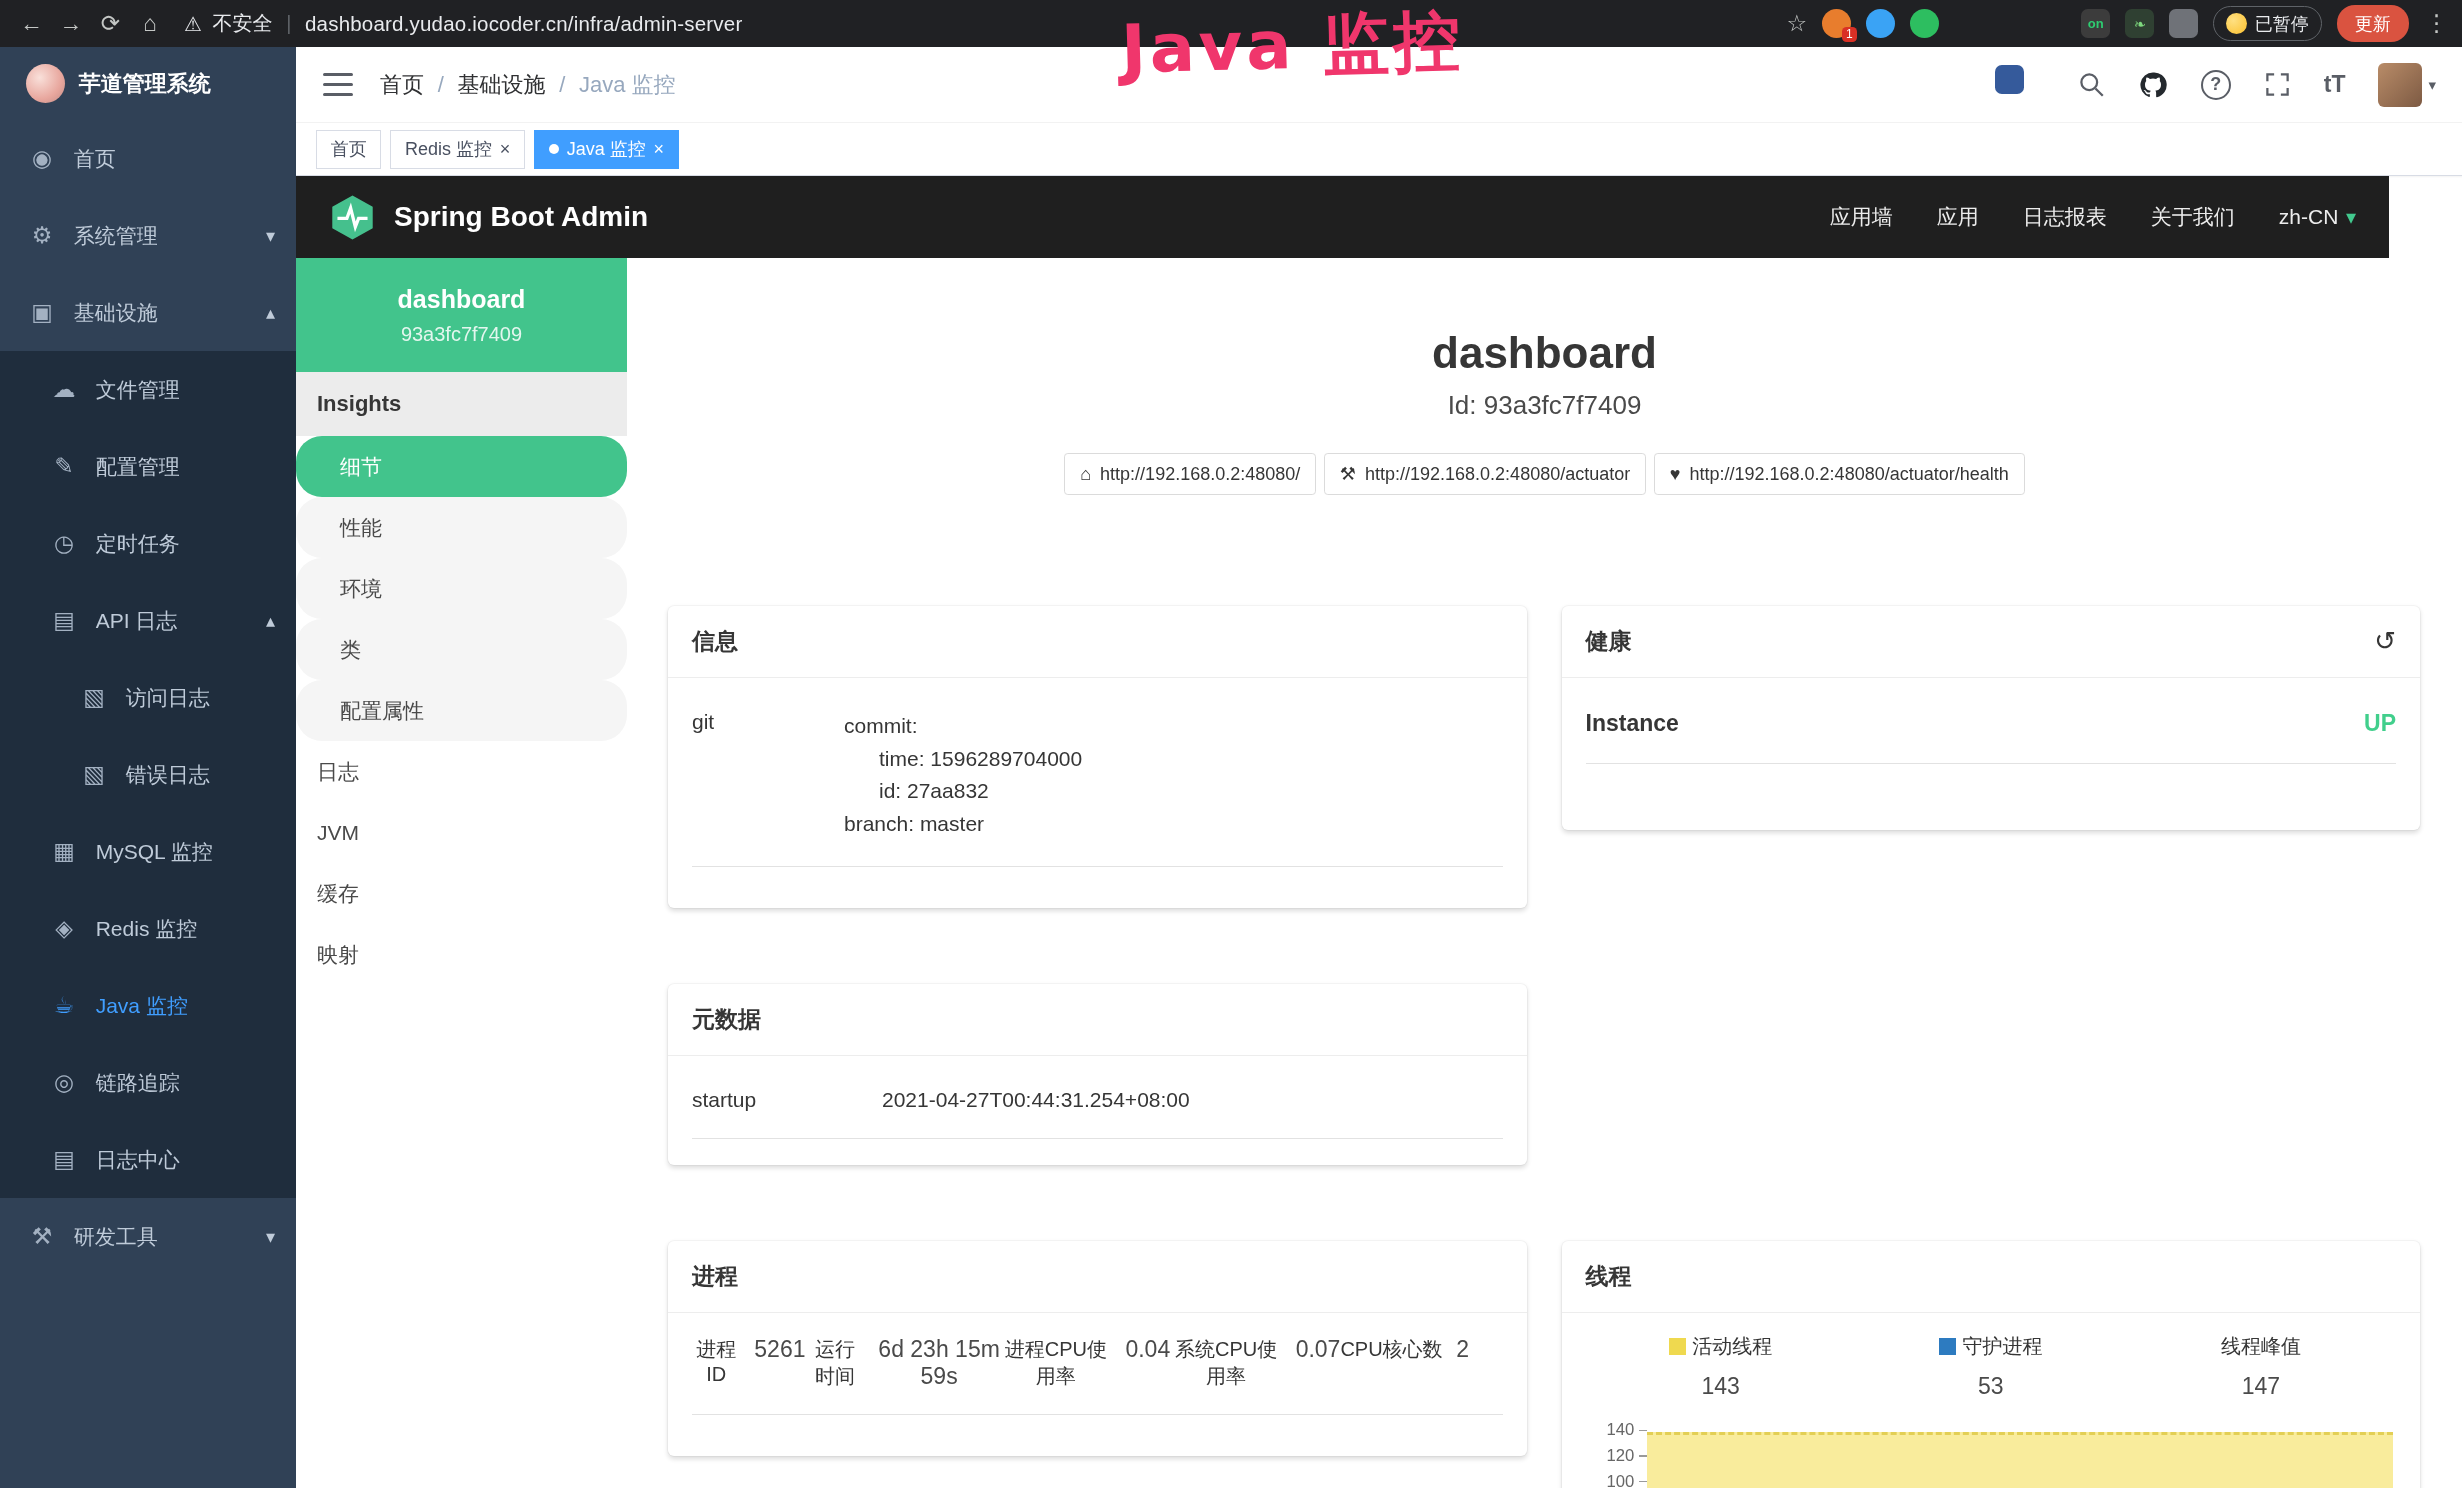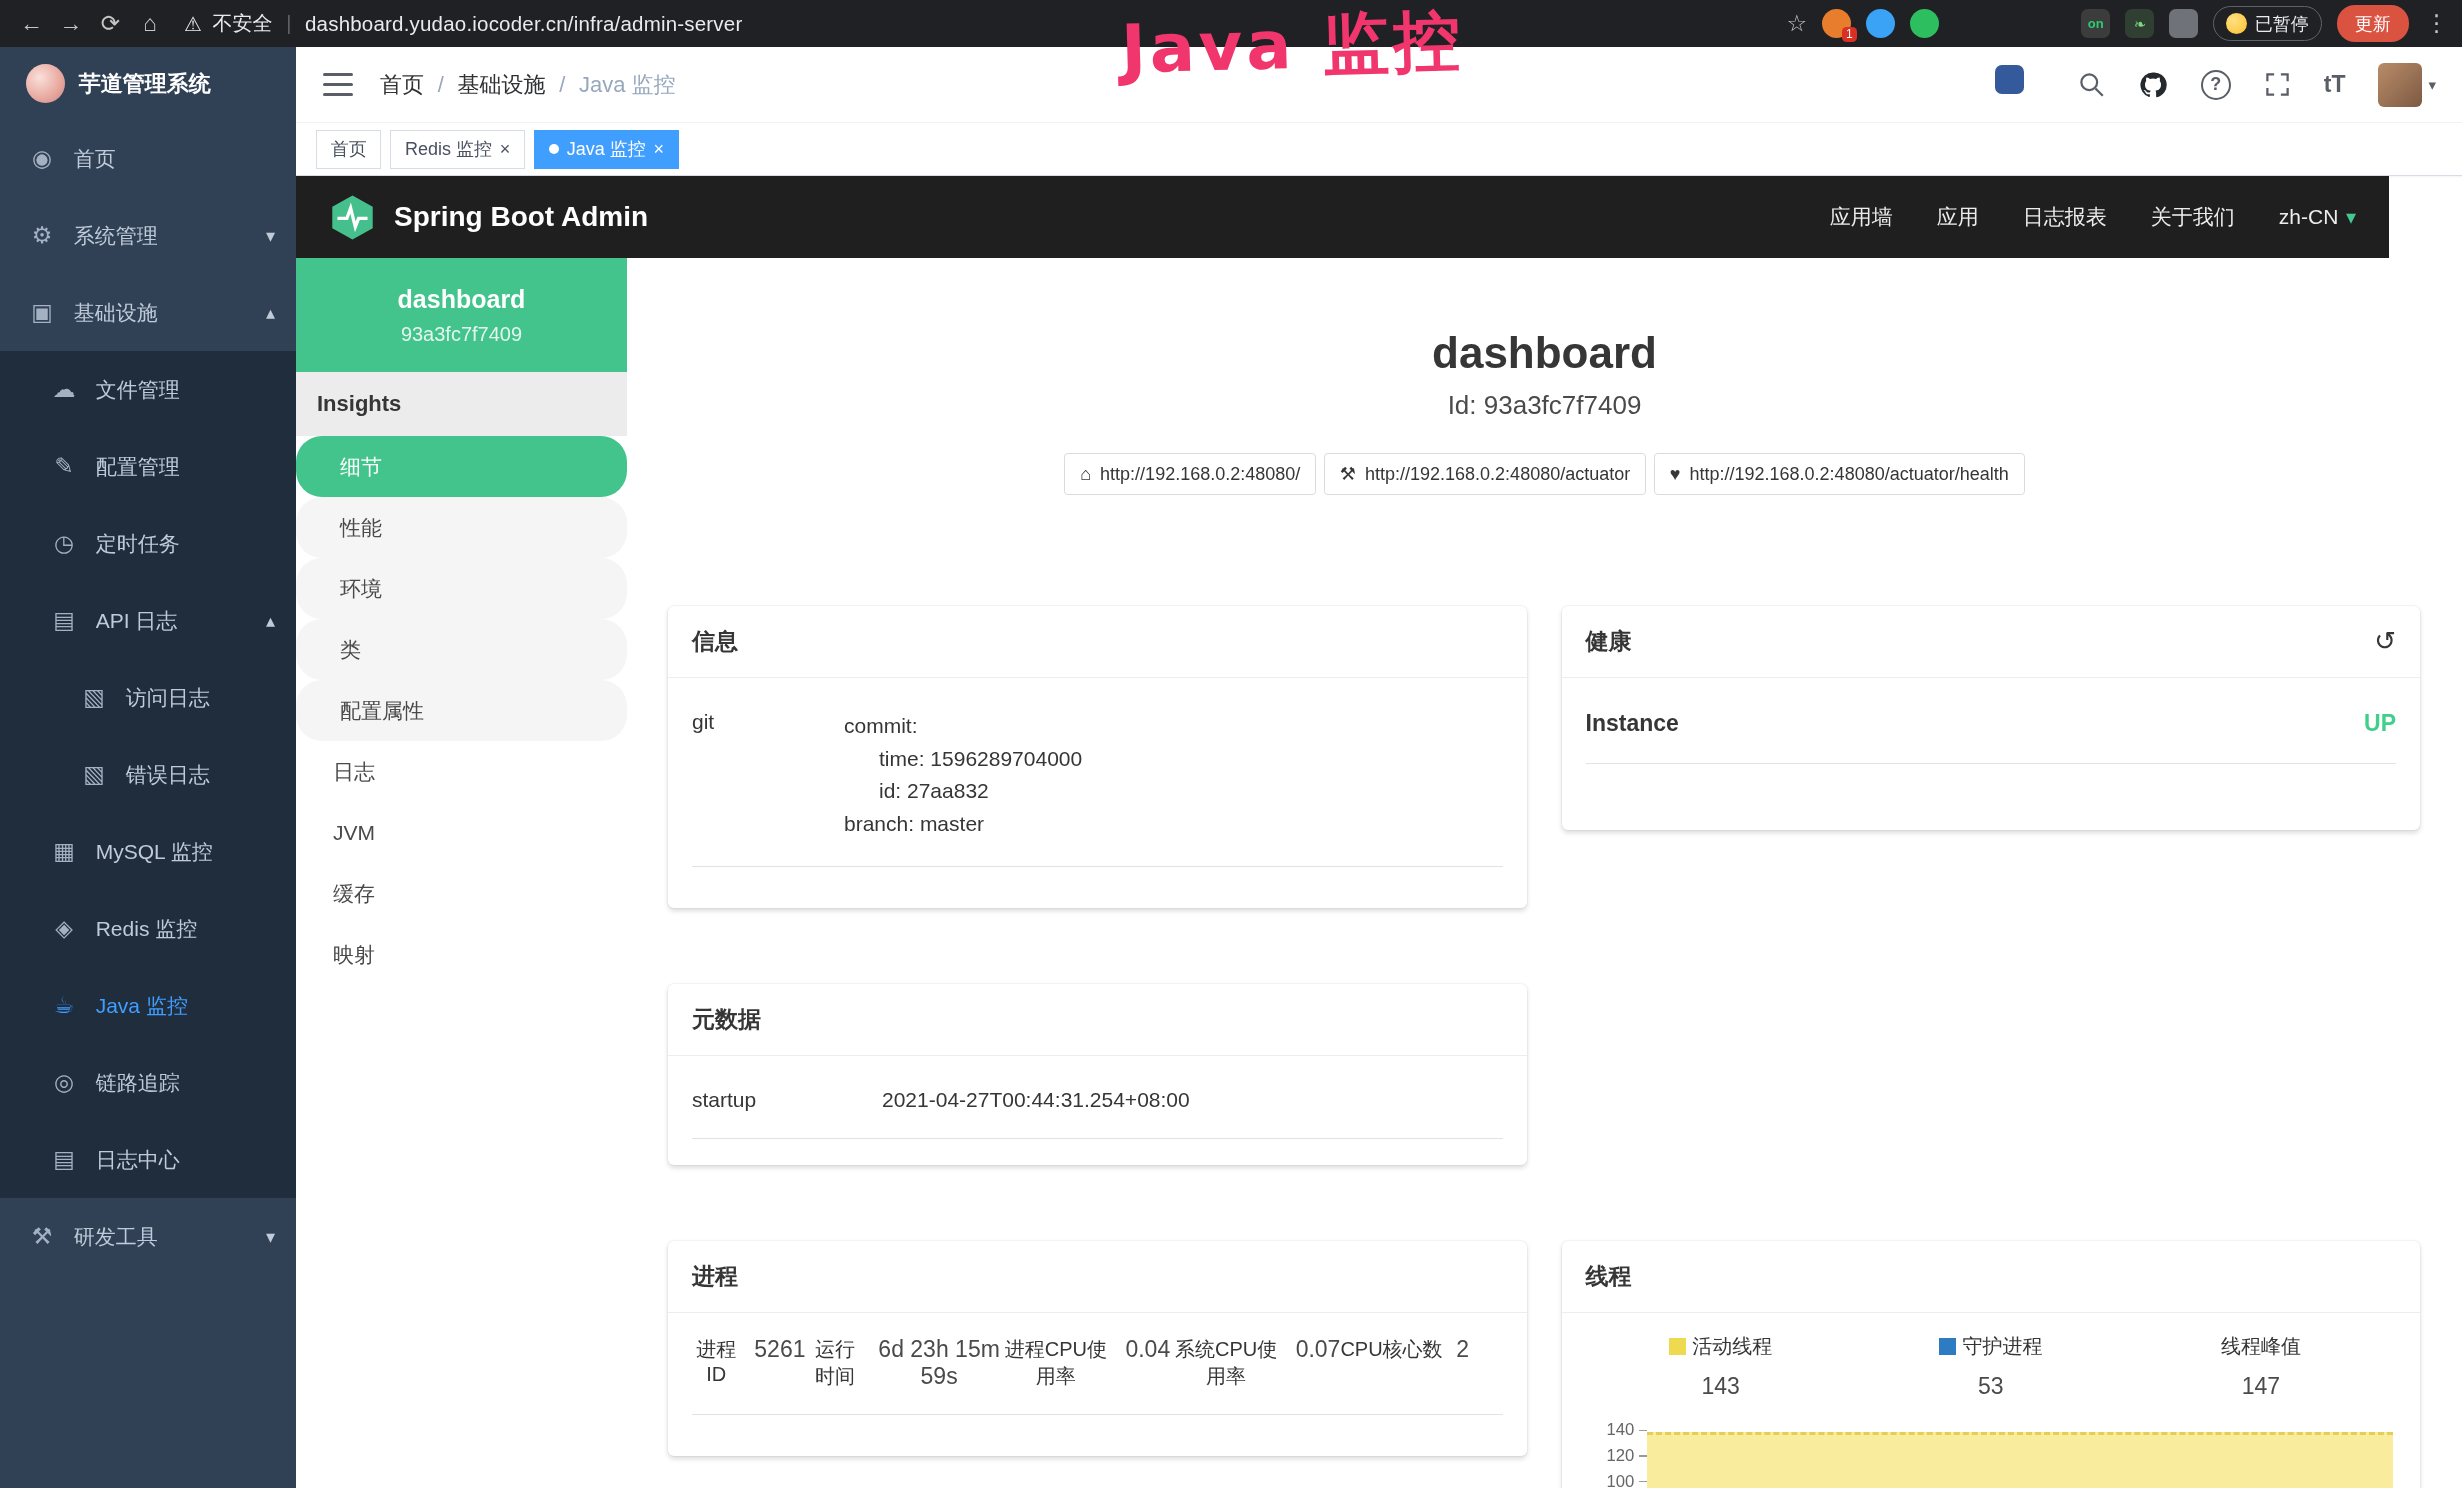--- a/index.html
+++ b/index.html
@@ -94,21 +94,21 @@
   
   .sba-side{position:absolute;left:296px;top:258px;width:331px;height:1231px;background:#fff;}
   .inst{height:114px;background:#42c48c;color:#fff;display:flex;flex-direction:column;
     align-items:center;justify-content:center;gap:9px;}
   .inst .iname{font-weight:bold;font-size:25px;}
   .inst .iid{font-size:20px;color:rgba(255,255,255,.85);}
   .ssection{background:#ececec;height:64px;display:flex;align-items:center;padding-left:21px;
     font-weight:bold;font-size:22px;color:#363636;}
   .sitem{height:61px;display:flex;align-items:center;font-size:21px;color:#4a4a4a;border-radius:26px;}
   .sitem.ind{background:#f5f5f5;padding-left:44px;}
-  .sitem.top{padding-left:21px;background:#fff;margin-left:16px;}
+  .sitem.top{padding-left:21px;background:#fff;}
   .sitem.active{background:#42c48c;color:#fff;}
 
   
   .sba-main{position:absolute;left:627px;top:258px;width:1835px;height:1231px;background:#fff;overflow:hidden;}
   .ititle{text-align:center;margin-top:70px;font-size:44px;font-weight:bold;color:#363636;}
   .iid2{text-align:center;margin-top:12px;font-size:26px;color:#4a4a4a;}
   .chips{display:flex;justify-content:center;gap:7.6px;margin-top:32px;}
   .chip{display:flex;align-items:center;gap:9px;border:0.8px solid #dbdbdb;border-radius:3.8px;
     padding:9px 15px;font-size:18px;color:#363636;background:#fff;}
   .chip .cicon{font-size:18px;}

